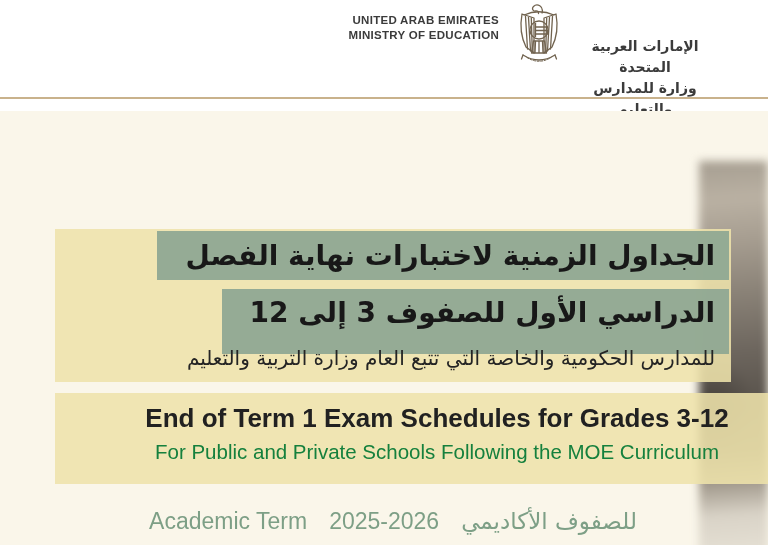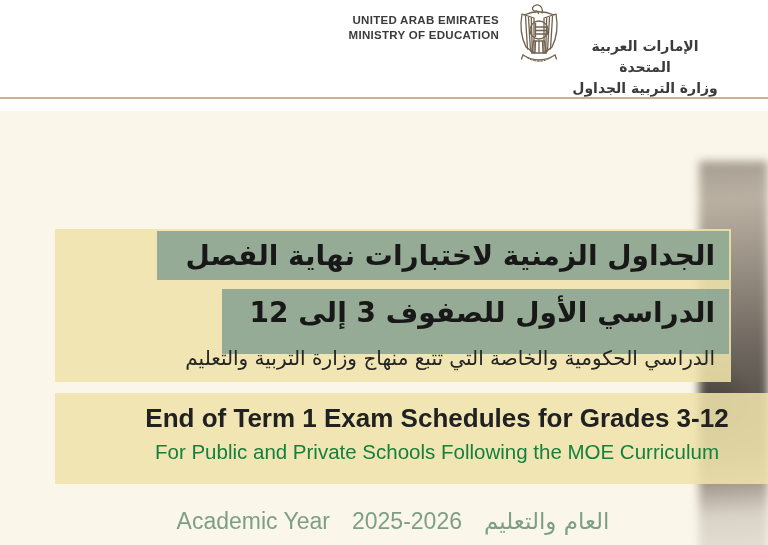--- a/index.html
+++ b/index.html
@@ -83,45 +83,45 @@
       <line x1="23" y1="38.5" x2="23" y2="49.5"></line>
       <line x1="26.5" y1="38.5" x2="27" y2="49.5"></line>
 
       <path d="M7 52 Q23 62 39 52"></path>
       <path d="M7 52 L5.5 56 M39 52 L40.5 56"></path>
       <path d="M11 54.5 Q23 62 35 54.5" stroke-width="1" stroke-dasharray="2 1.6"></path>
     </svg>
 
     <div class="ministry-ar">
       <div>الإمارات العربية المتحدة</div>
-      <div>وزارة التربية الجداول</div>
+      <div>وزارة للمدارس والتعليم</div>
     </div>
   </header>
 
   <div class="divider"></div>
 
   <main class="doc-body">
 
     <div class="photo"></div>
 
     <section class="ar-block">
       <div class="hl hl1">
         <span>الجداول الزمنية لاختبارات نهاية الفصل</span>
       </div>
       <div class="hl hl2">
         <span>الدراسي الأول للصفوف 3 إلى 12</span>
       </div>
-      <div class="ar-sub">الدراسي الحكومية والخاصة التي تتبع منهاج وزارة التربية والتعليم</div>
+      <div class="ar-sub">للمدارس الحكومية والخاصة التي تتبع العام وزارة التربية والتعليم</div>
     </section>
 
     <section class="en-block">
       <div class="en-title">End of Term 1 Exam Schedules for Grades 3-12</div>
       <div class="en-sub">For Public and Private Schools Following the MOE Curriculum</div>
     </section>
 
     <div class="academic">
-      <span>Academic Year</span>
+      <span>Academic Term</span>
       <span>2025-2026</span>
-      <span class="ar">العام والتعليم</span>
+      <span class="ar">للصفوف الأكاديمي</span>
     </div>
 
   </main>
 </div>
 
 </body></html>

